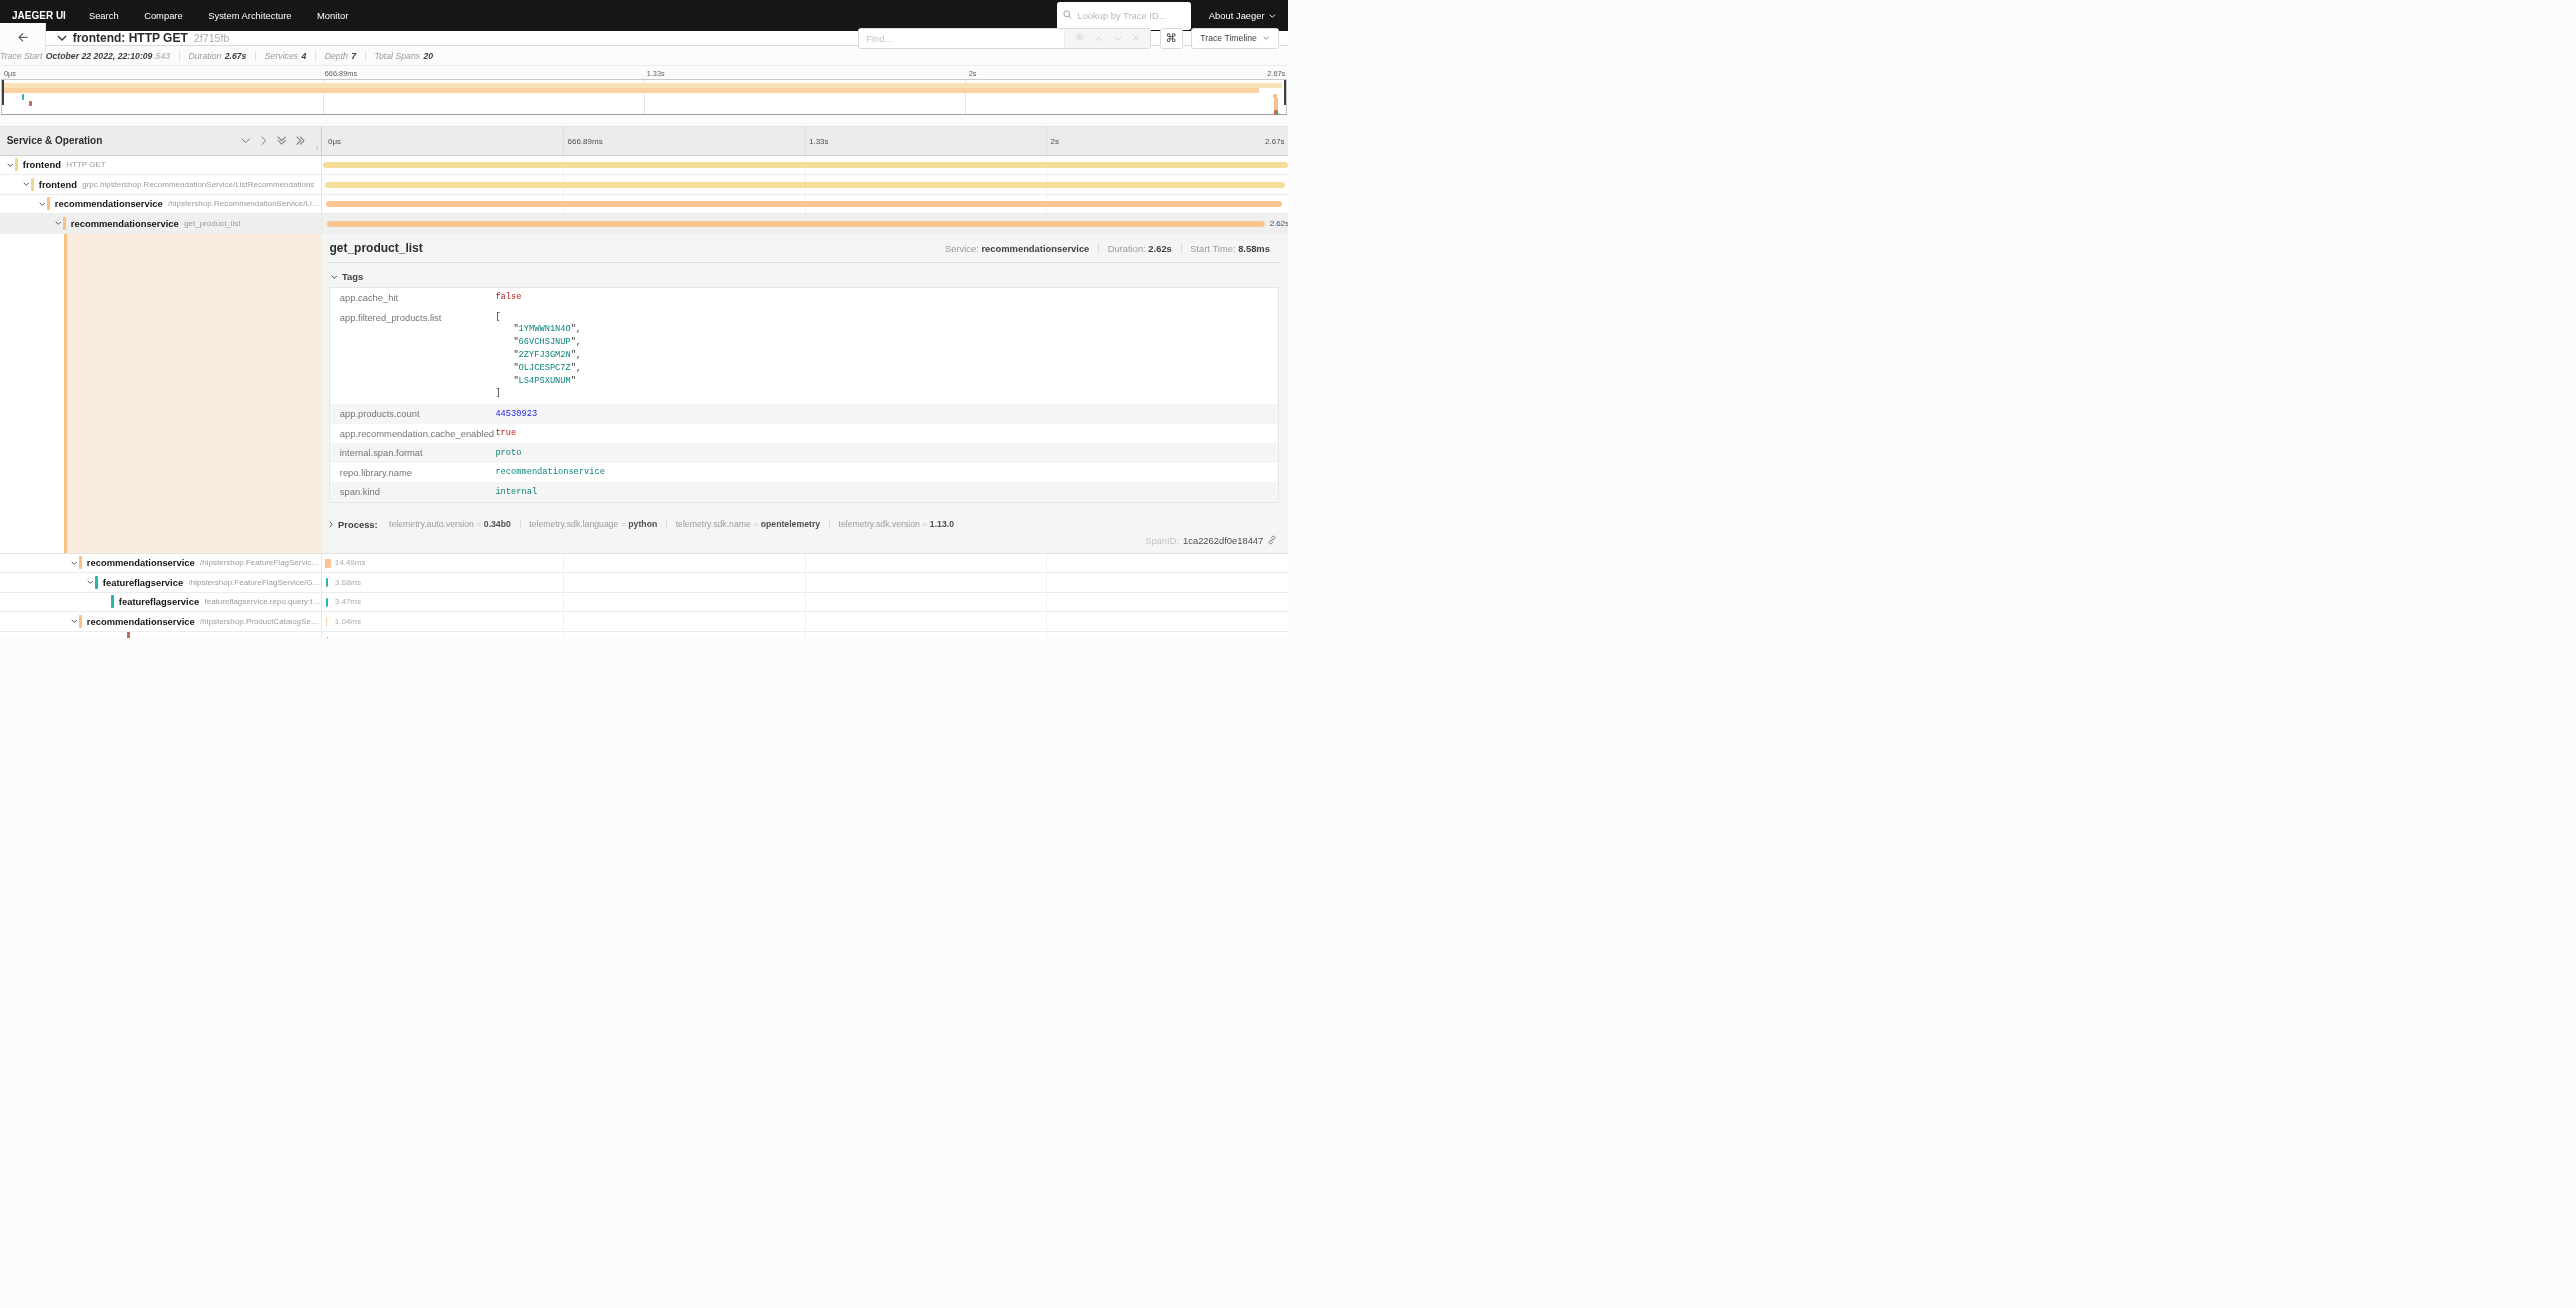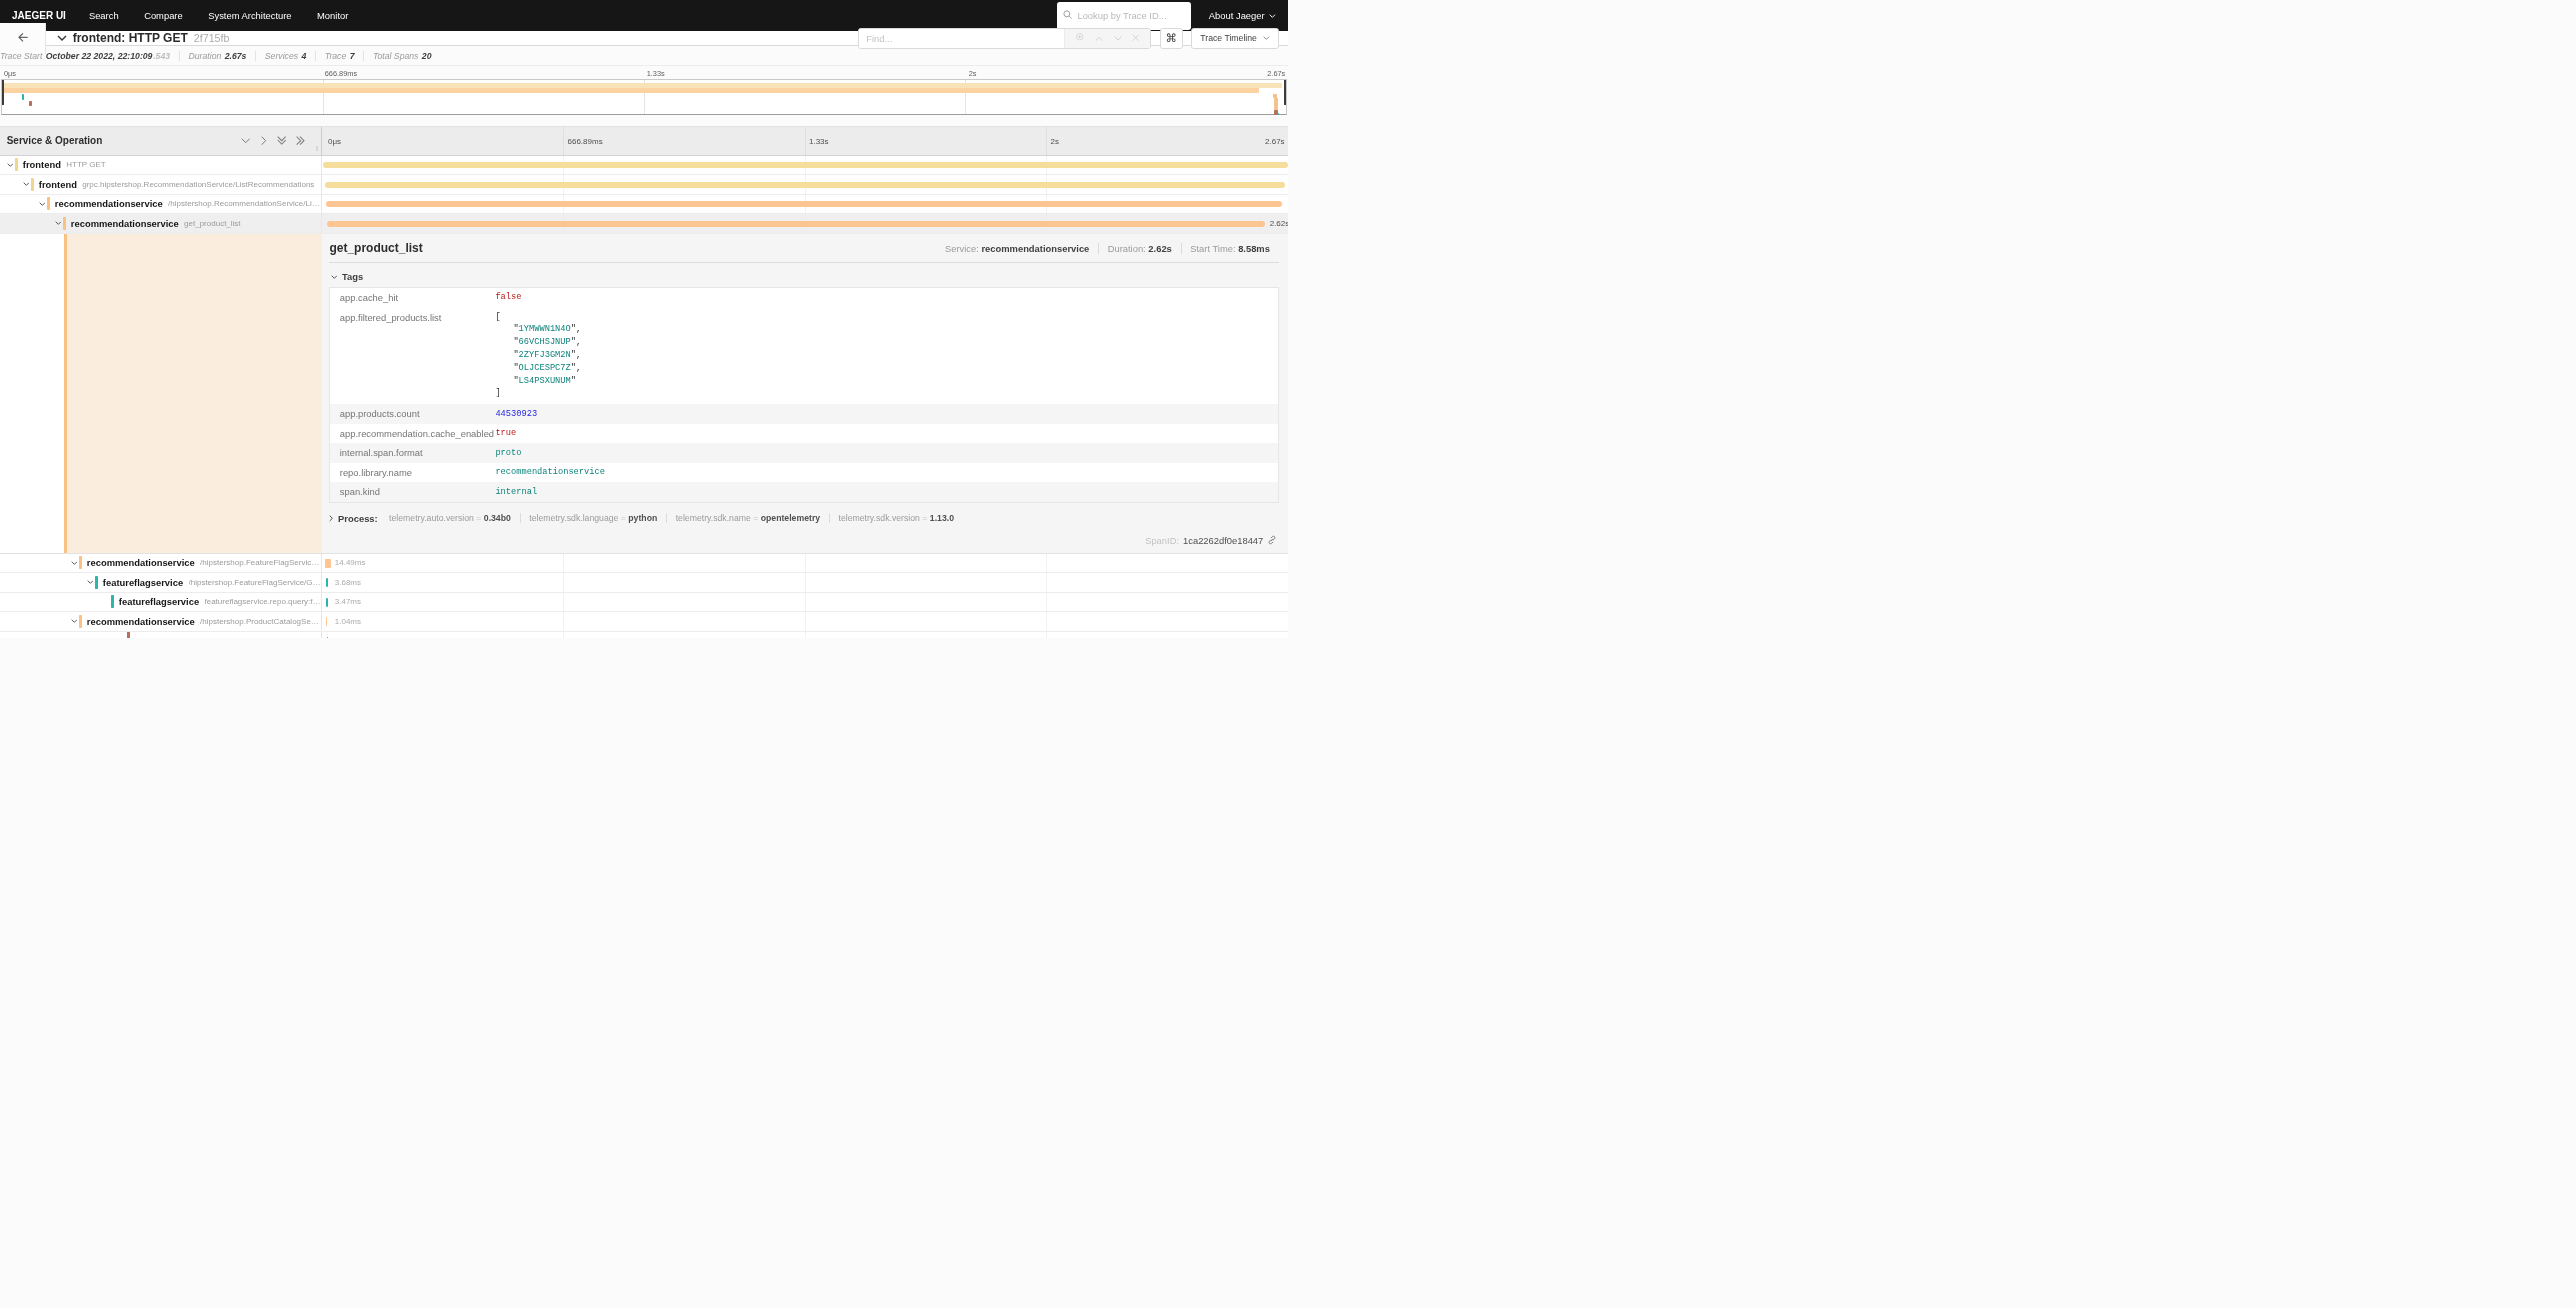--- a/index.html
+++ b/index.html
@@ -112,21 +112,21 @@
   .tag-key { width:165px; padding-left:9.4px; color:#757575; flex:none; }
   .tag-row.tall .tag-key { padding-top:1.3px; }
   .tag-val { font-family:"Liberation Mono", monospace; font-size:8.7px; }
   .v-bool { color:#ba1b1b; } .v-num { color:#2525e0; } .v-str { color:#0e837c; }
   .json-list { font-family:"Liberation Mono", monospace; font-size:8.7px; line-height:12.8px; color:#333; }
   .json-list .ind { padding-left:18px; }
   .jl::before { content:'"'; color:#333; }
   .jl::after { content:'",'; color:#333; }
   .jl.last::after { content:'"'; }
   .jopen::before { content:'['; } .jclose::before { content:']'; }
-  .proc-line { display:flex; align-items:center; margin-top:10px; font-size:9.4px; }
+  .proc-line { display:flex; align-items:center; margin-top:16px; font-size:9.4px; }
   .proc-label { font-weight:700; color:#3f3f3f; margin:0 2.7px 0 4.7px; }
   .proc-pairs { display:flex; align-items:baseline; }
   .pair { padding:0 8.7px; border-left:0.7px solid #dcdcdc; font-size:8.7px; color:#9b9b9b; white-space:nowrap; }
   .pair:first-child { border-left:none; }
   .pair .pk::after { content:" = "; color:#c4c4c4; }
   .pair .pv { color:#4f4f4f; font-weight:700; }
   .spanid-line { position:absolute; right:10.7px; bottom:6px; display:flex; align-items:center; gap:4px; font-size:9.4px; }
   .spanid-label { color:#c3c3c3; }
   .spanid-val { color:#4f4f4f; }
 
@@ -229,21 +229,21 @@
   </div>
   <div class="sum-item">
     <span class="sum-label">Duration</span>
     <span class="sum-val">2.67s</span>
   </div>
   <div class="sum-item">
     <span class="sum-label">Services</span>
     <span class="sum-val">4</span>
   </div>
   <div class="sum-item">
-    <span class="sum-label">Trace</span>
+    <span class="sum-label">Depth</span>
     <span class="sum-val">7</span>
   </div>
   <div class="sum-item">
     <span class="sum-label">Total Spans</span>
     <span class="sum-val">20</span>
   </div>
 </div>
 
 <div>
   <div class="mm-labels">

